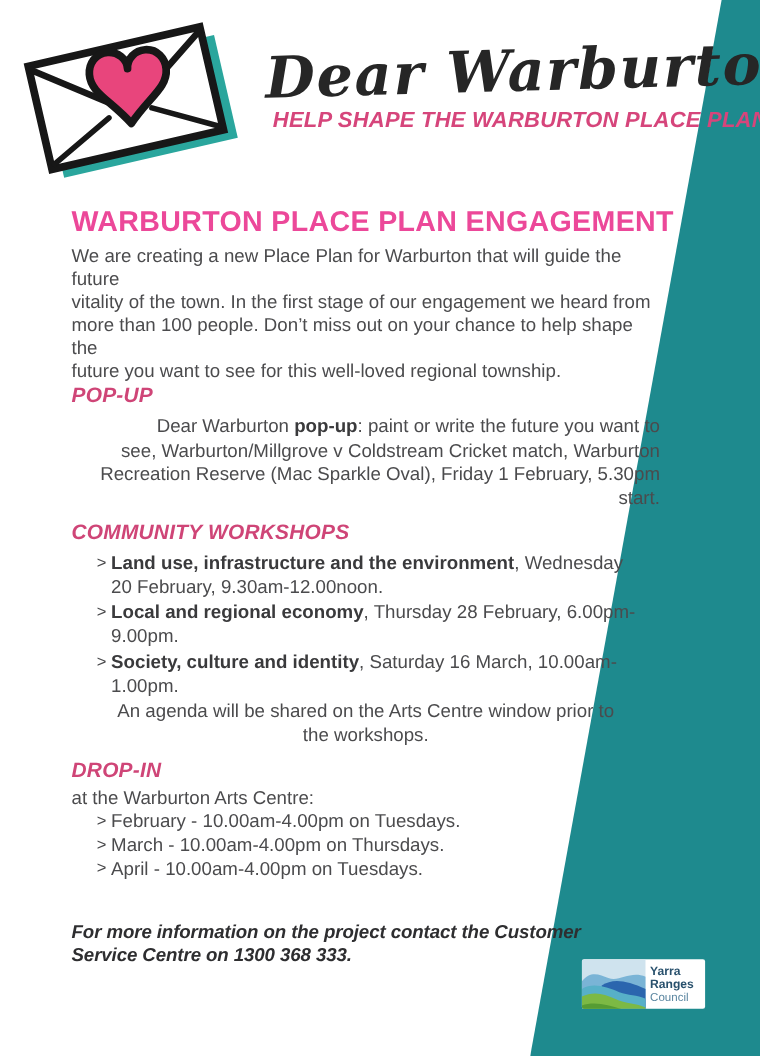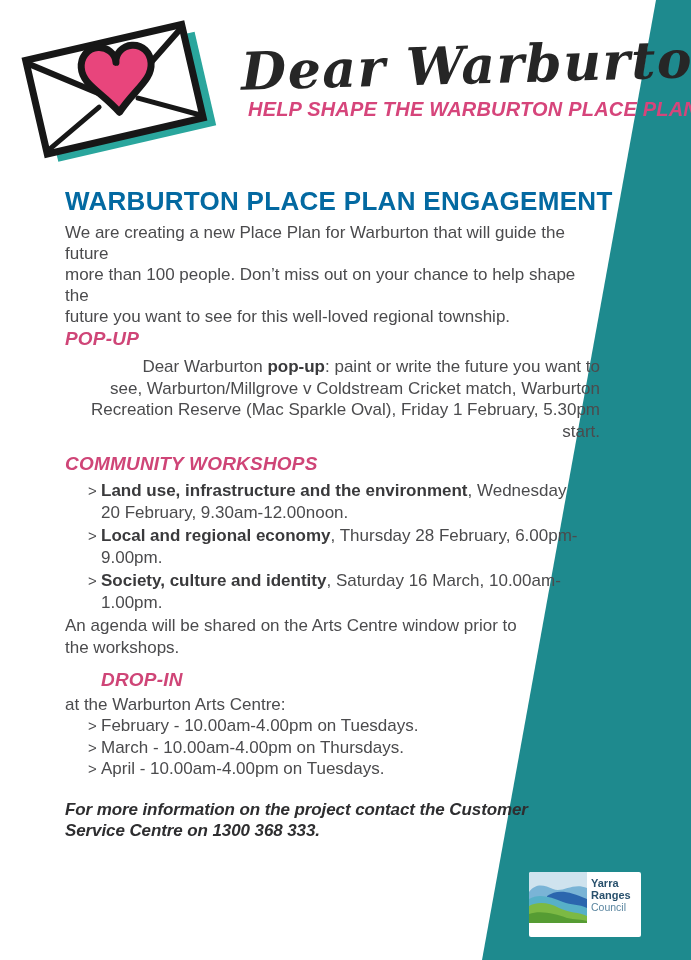--- a/index.html
+++ b/index.html
@@ -23,21 +23,21 @@
     transform:rotate(-1.6deg);
   }
   .tagline{
     position:absolute;left:248px;top:98px;
     font-size:20px;font-weight:700;font-style:italic;color:#d6457b;
     letter-spacing:.2px;white-space:nowrap;
   }
   
   .content{position:absolute;left:65px;top:186px;width:535px;}
   h1{
-    margin:0;font-size:26px;line-height:30px;font-weight:700;color:#0369a1;
+    margin:0;font-size:26px;line-height:30px;font-weight:700;color:#ec4899;
     letter-spacing:.3px;white-space:nowrap;
   }
   .body{font-size:17px;line-height:21.5px;margin:0;}
   .intro{margin-top:6px;line-height:21px;}
   .line{display:block;}
   h2{
     margin:0;font-size:19px;line-height:24px;font-weight:700;font-style:italic;
     color:#cf4577;letter-spacing:.2px;
   }
   .h2-popup{margin-top:0;}
@@ -46,31 +46,31 @@
   .ws-intro{margin-top:4px;}
   ul{list-style:none;margin:0;padding:0;}
   li{
     position:relative;margin:0 0 2px 0;padding-left:36px;padding-right:19px;
     font-size:17px;line-height:21.5px;
   }
   li .marker{
     position:absolute;left:23px;top:0;font-size:15px;font-weight:400;color:#4b4b4d;
   }
   strong{color:#3a3a3c;}
-  .note{margin-top:0;}
-  .h2-dropin{margin-top:10px;margin-left:36px;}
+  .note{margin-top:0;text-align:center;}
+  .h2-dropin{margin-top:10px;}
   .dropin-intro{margin-top:2px;line-height:21px;}
   .dropin-list li{margin-bottom:0;}
   .footer-contact{
-    margin-top:19px;font-size:17px;line-height:21.5px;
+    margin-top:36px;font-size:17px;line-height:21.5px;
     font-weight:700;font-style:italic;color:#2e2e30;letter-spacing:-.1px;
   }
   
   .council-logo{
-    position:absolute;left:529px;top:872px;width:112px;height:65px;
+    position:absolute;left:529px;top:872px;width:112px;height:45px;
     background:#ffffff;border-radius:2px;display:flex;align-items:stretch;
     overflow:hidden;
   }
   .council-art{flex:0 0 58px;}
   .council-text{
     padding:5px 0 0 4px;font-size:11px;line-height:12px;font-weight:700;color:#29516d;
   }
   .council-text .light{font-weight:400;font-size:10.5px;color:#5b86a0;}
 </style>
 </head>
@@ -93,20 +93,21 @@
 
   <div class="script-title">Dear Warburton</div>
   <div class="tagline">HELP SHAPE THE WARBURTON PLACE PLAN</div>
 
   <div class="content">
 
     <h1>WARBURTON PLACE PLAN ENGAGEMENT</h1>
 
     <p class="body intro">
       <span class="line">We are creating a new Place Plan for Warburton that will guide the future</span>
+      <span class="line">vitality of the town. In the first stage of our engagement we heard from</span>
       <span class="line">more than 100 people. Don’t miss out on your chance to help shape the</span>
       <span class="line">future you want to see for this well-loved regional township.</span>
     </p>
 
     <h2 class="h2-popup">POP-UP</h2>
 
     <p class="body popup-par">
       <span class="line"><span>Dear Warburton </span><strong>pop-up</strong><span>: paint or write the future you want to</span></span>
       <span class="line">see, Warburton/Millgrove v Coldstream Cricket match, Warburton</span>
       <span class="line">Recreation Reserve (Mac Sparkle Oval), Friday 1 February, 5.30pm</span>

